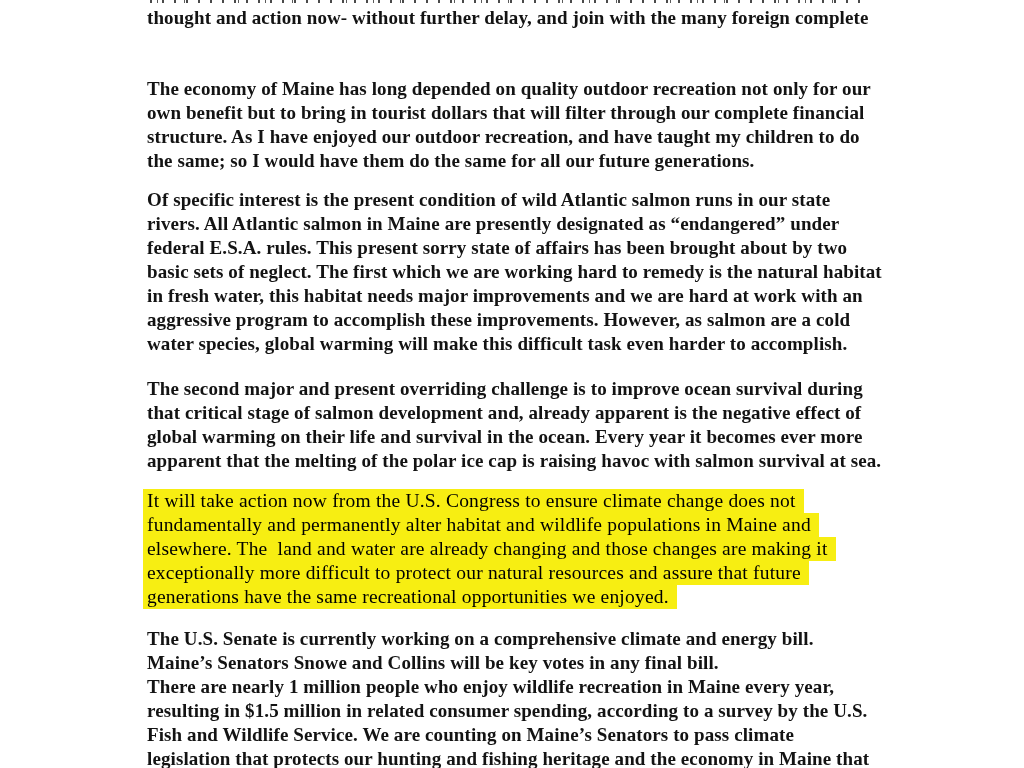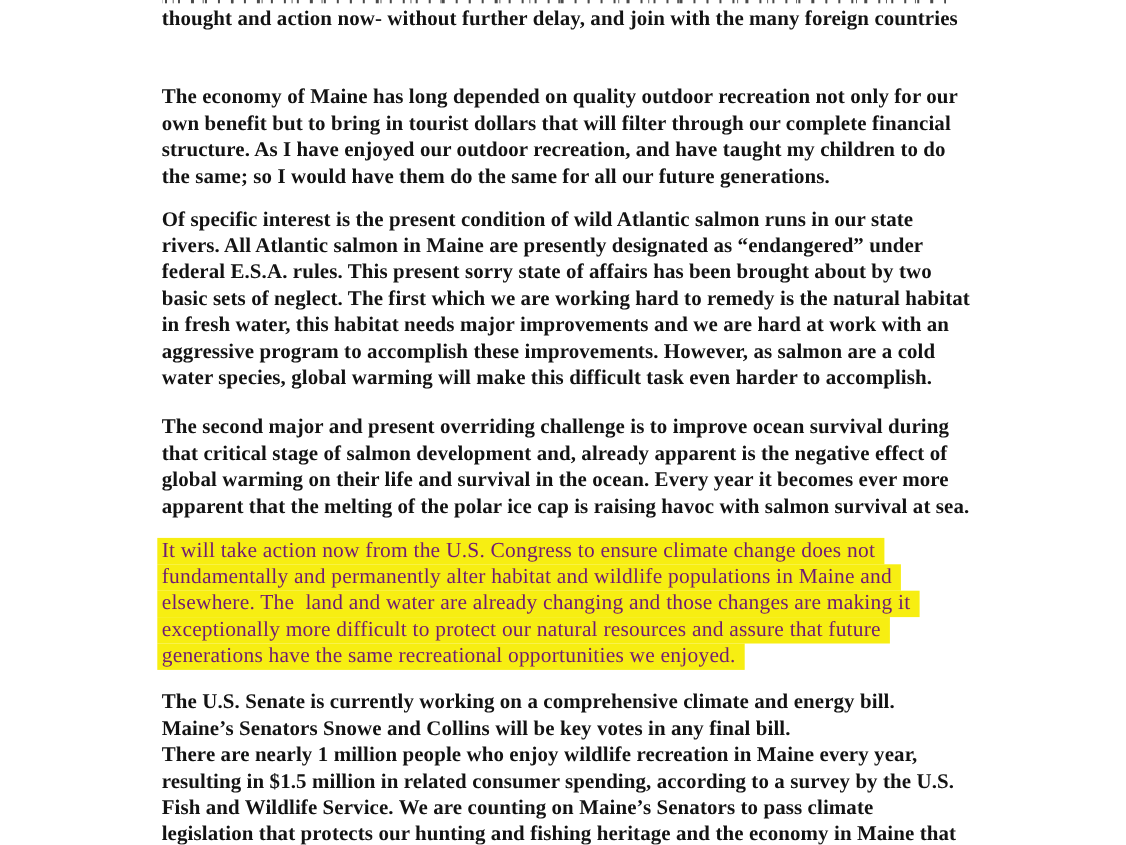--- a/index.html
+++ b/index.html
@@ -32,31 +32,31 @@
     font-weight:700;
     letter-spacing:.1px;
     white-space:pre;
   }
   .para .line{height:24px;}
   
   .para.hl{font-weight:400;letter-spacing:.2px;font-size:19.5px;}
   .para.hl .line{
     width:fit-content;
     background:var(--hl-color,#f7ee12);
-    color:#701a75;
+    color:#000000;
     padding:0 8px 0 4px;
     margin-left:-4px;
   }
 </style>
 </head>
 <body>
 
 <div class="page">
   <div class="clip-strip"></div>
   <div id="doc">
-      <div class="para" style="top: 6px;"><div class="line">thought and action now- without further delay, and join with the many foreign countries</div></div>
+      <div class="para" style="top: 6px;"><div class="line">thought and action now- without further delay, and join with the many foreign complete</div></div>
       <div class="para" style="top: 77px;"><div class="line">The economy of Maine has long depended on quality outdoor recreation not only for our</div><div class="line">own benefit but to bring in tourist dollars that will filter through our complete financial</div><div class="line">structure. As I have enjoyed our outdoor recreation, and have taught my children to do</div><div class="line">the same; so I would have them do the same for all our future generations.</div></div>
       <div class="para" style="top: 188px;"><div class="line">Of specific interest is the present condition of wild Atlantic salmon runs in our state</div><div class="line">rivers. All Atlantic salmon in Maine are presently designated as “endangered” under</div><div class="line">federal E.S.A. rules. This present sorry state of affairs has been brought about by two</div><div class="line">basic sets of neglect. The first which we are working hard to remedy is the natural habitat</div><div class="line">in fresh water, this habitat needs major improvements and we are hard at work with an</div><div class="line">aggressive program to accomplish these improvements. However, as salmon are a cold</div><div class="line">water species, global warming will make this difficult task even harder to accomplish.</div></div>
       <div class="para" style="top: 377px;"><div class="line">The second major and present overriding challenge is to improve ocean survival during</div><div class="line">that critical stage of salmon development and, already apparent is the negative effect of</div><div class="line">global warming on their life and survival in the ocean. Every year it becomes ever more</div><div class="line">apparent that the melting of the polar ice cap is raising havoc with salmon survival at sea.</div></div>
       <div class="para hl" style="top: 489px;"><div class="line">It will take action now from the U.S. Congress to ensure climate change does not</div><div class="line">fundamentally and permanently alter habitat and wildlife populations in Maine and</div><div class="line">elsewhere. The  land and water are already changing and those changes are making it</div><div class="line">exceptionally more difficult to protect our natural resources and assure that future</div><div class="line">generations have the same recreational opportunities we enjoyed.</div></div>
       <div class="para" style="top: 627px;"><div class="line">The U.S. Senate is currently working on a comprehensive climate and energy bill.</div><div class="line">Maine’s Senators Snowe and Collins will be key votes in any final bill.</div><div class="line">There are nearly 1 million people who enjoy wildlife recreation in Maine every year,</div><div class="line">resulting in $1.5 million in related consumer spending, according to a survey by the U.S.</div><div class="line">Fish and Wildlife Service. We are counting on Maine’s Senators to pass climate</div><div class="line">legislation that protects our hunting and fishing heritage and the economy in Maine that</div></div>
     </div>
 </div>
 
 </body></html>

